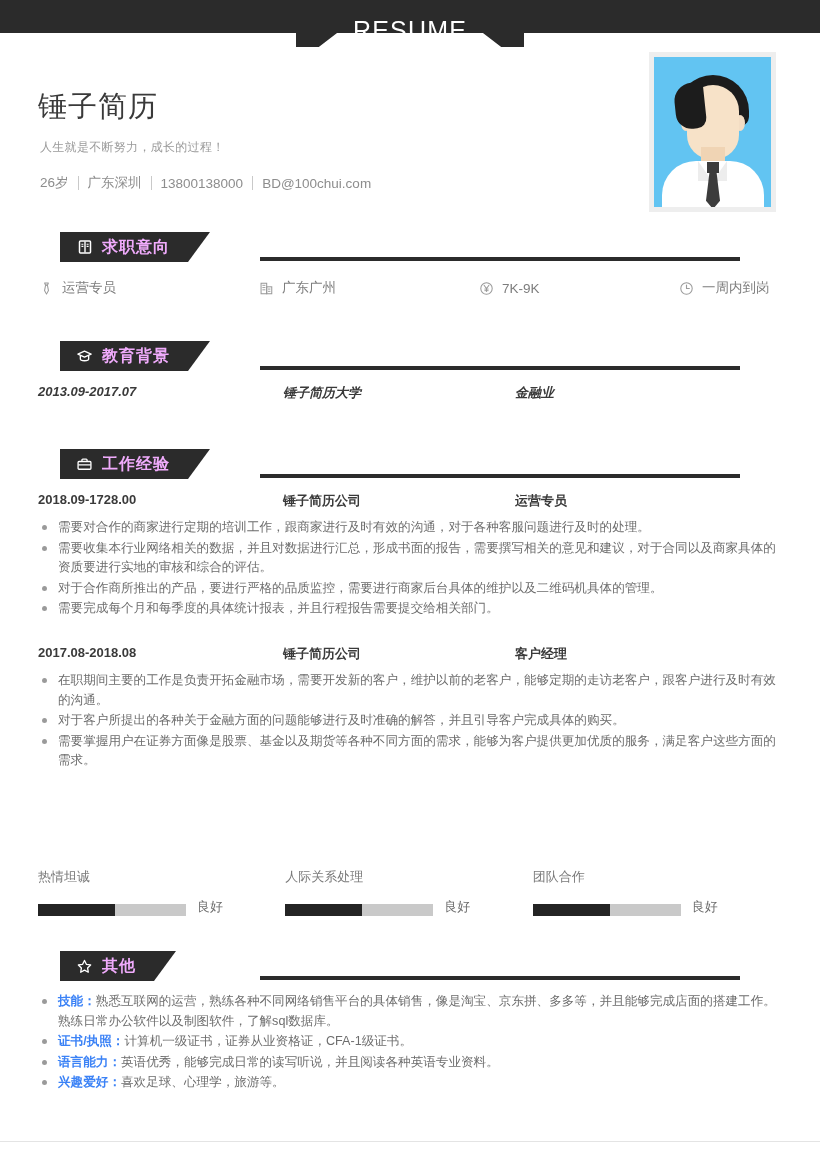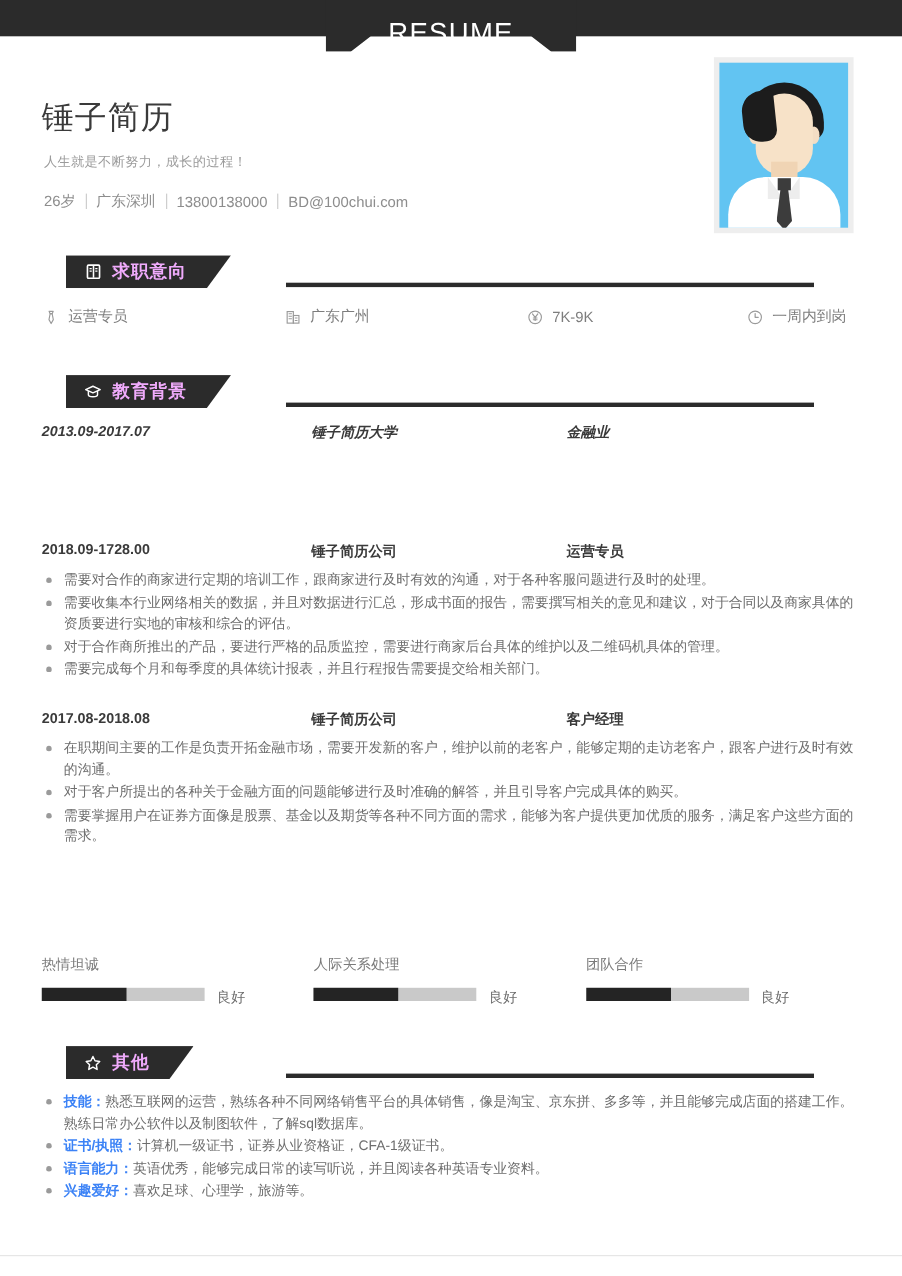--- a/index.html
+++ b/index.html
@@ -279,21 +279,21 @@
   .skill {
     width: 270px;
   }
   .skill-name {
     font-size: 13px;
     color: #7a7a7a;
     margin-bottom: 12px;
   }
   .skill-bar-line {
     display: flex;
-    align-items: flex-start;
+    align-items: flex-end;
     gap: 11px;
   }
   .skill-track {
     width: 148px;
     height: 12px;
     background: #c9c9c9;
   }
   .skill-fill {
     height: 12px;
     background: #242424;
@@ -428,20 +428,33 @@
       <span class="sh-label">教育背景</span>
     </div>
   </div>
 
   <div class="entry-row" style="top:384px;font-style:italic;">
     <div class="c1">2013.09-2017.07</div>
     <div class="c2">锤子简历大学</div>
     <div class="c3">金融业</div>
   </div>
 
+  <div class="section-head" style="position:absolute; left:30px; right:40px; top:449px;">
+    <div class="sh-rule" style="left:200px; right:0;"></div>
+    <div class="sh-tag">
+      <span class="sh-icon">
+        <svg width="17" height="17" viewBox="0 0 18 18">
+            <rect x="2.2" y="5.8" width="13.6" height="8.2" rx="1" fill="none" stroke="#fff" stroke-width="1.4"></rect>
+            <path d="M6.3 5.6V4.3c0-.5.4-.9.9-.9h3.6c.5 0 .9.4.9.9v1.3" fill="none" stroke="#fff" stroke-width="1.4"></path>
+            <line x1="2.4" y1="9.3" x2="15.6" y2="9.3" stroke="#fff" stroke-width="1.3"></line>
+          </svg>
+      </span>
+      <span class="sh-label">工作经验</span>
+    </div>
+  </div>
 
   <div class="entry-row" style="top:492px;">
     <div class="c1">2018.09-1728.00</div>
     <div class="c2">锤子简历公司</div>
     <div class="c3">运营专员</div>
   </div>
 
   <div class="bullets" style="top:518px;">
     <div class="bullet">需要对合作的商家进行定期的培训工作，跟商家进行及时有效的沟通，对于各种客服问题进行及时的处理。</div>
     <div class="bullet">需要收集本行业网络相关的数据，并且对数据进行汇总，形成书面的报告，需要撰写相关的意见和建议，对于合同以及商家具体的资质要进行实地的审核和综合的评估。</div>

